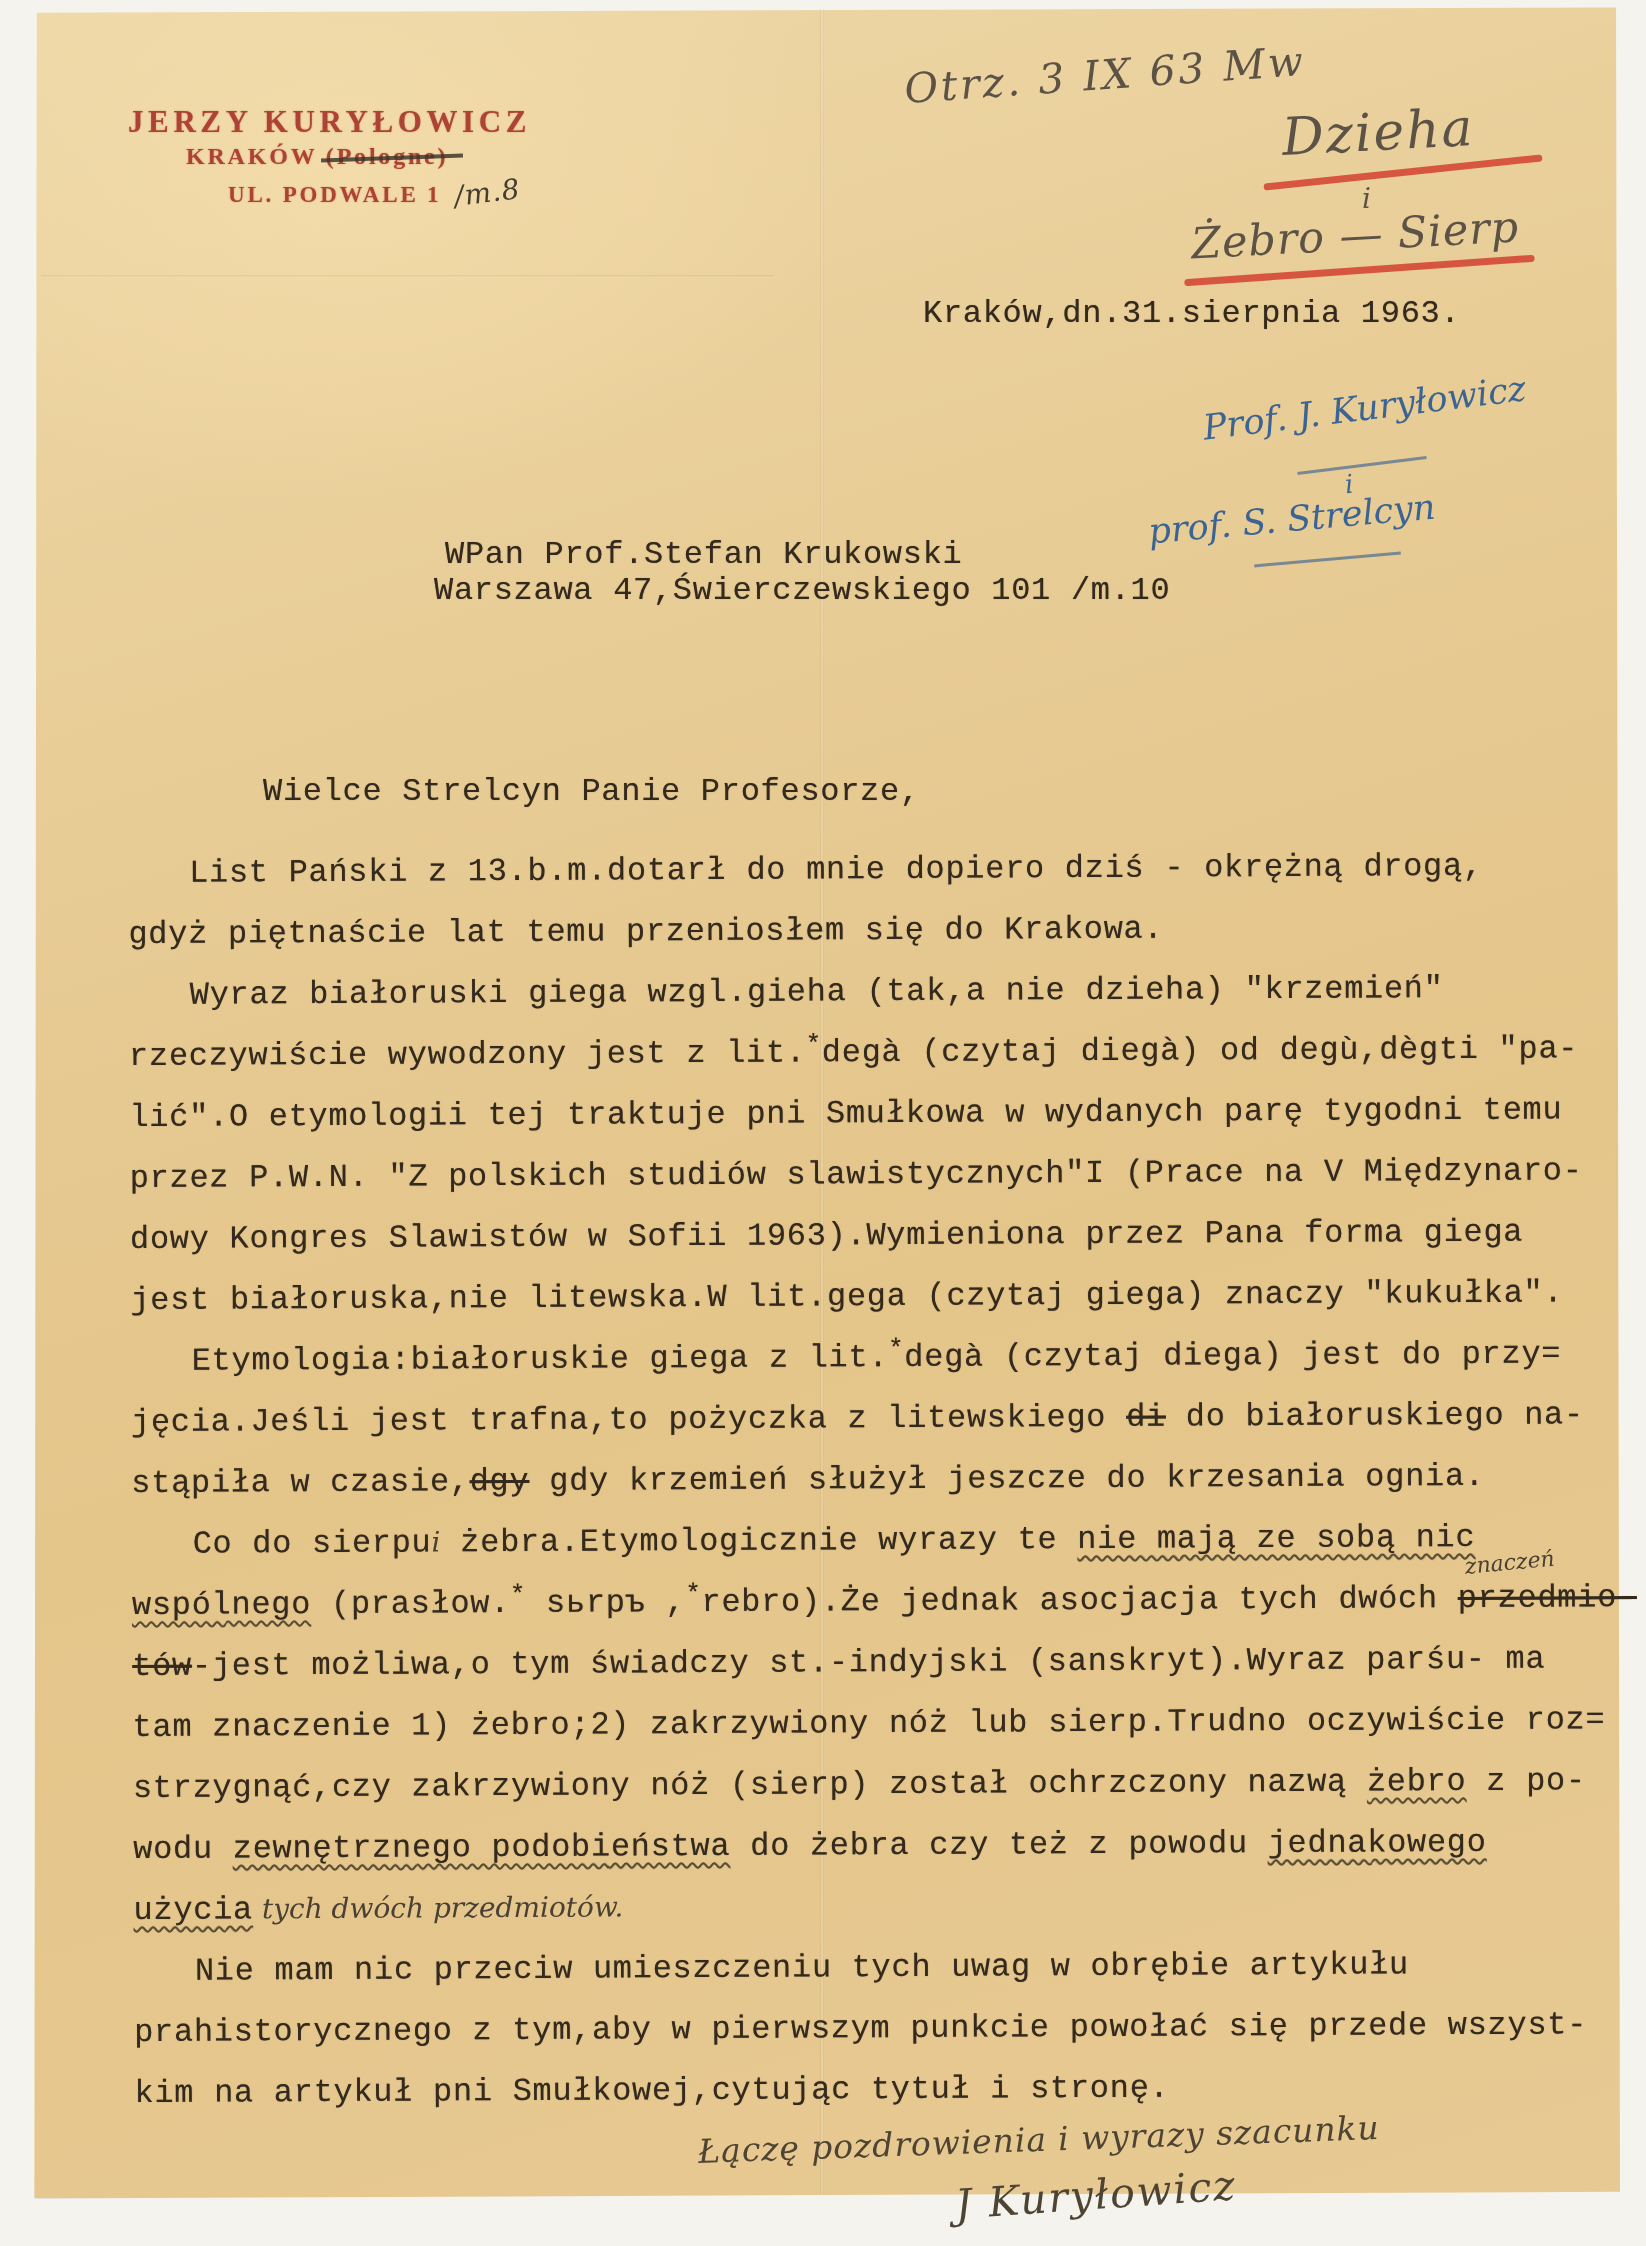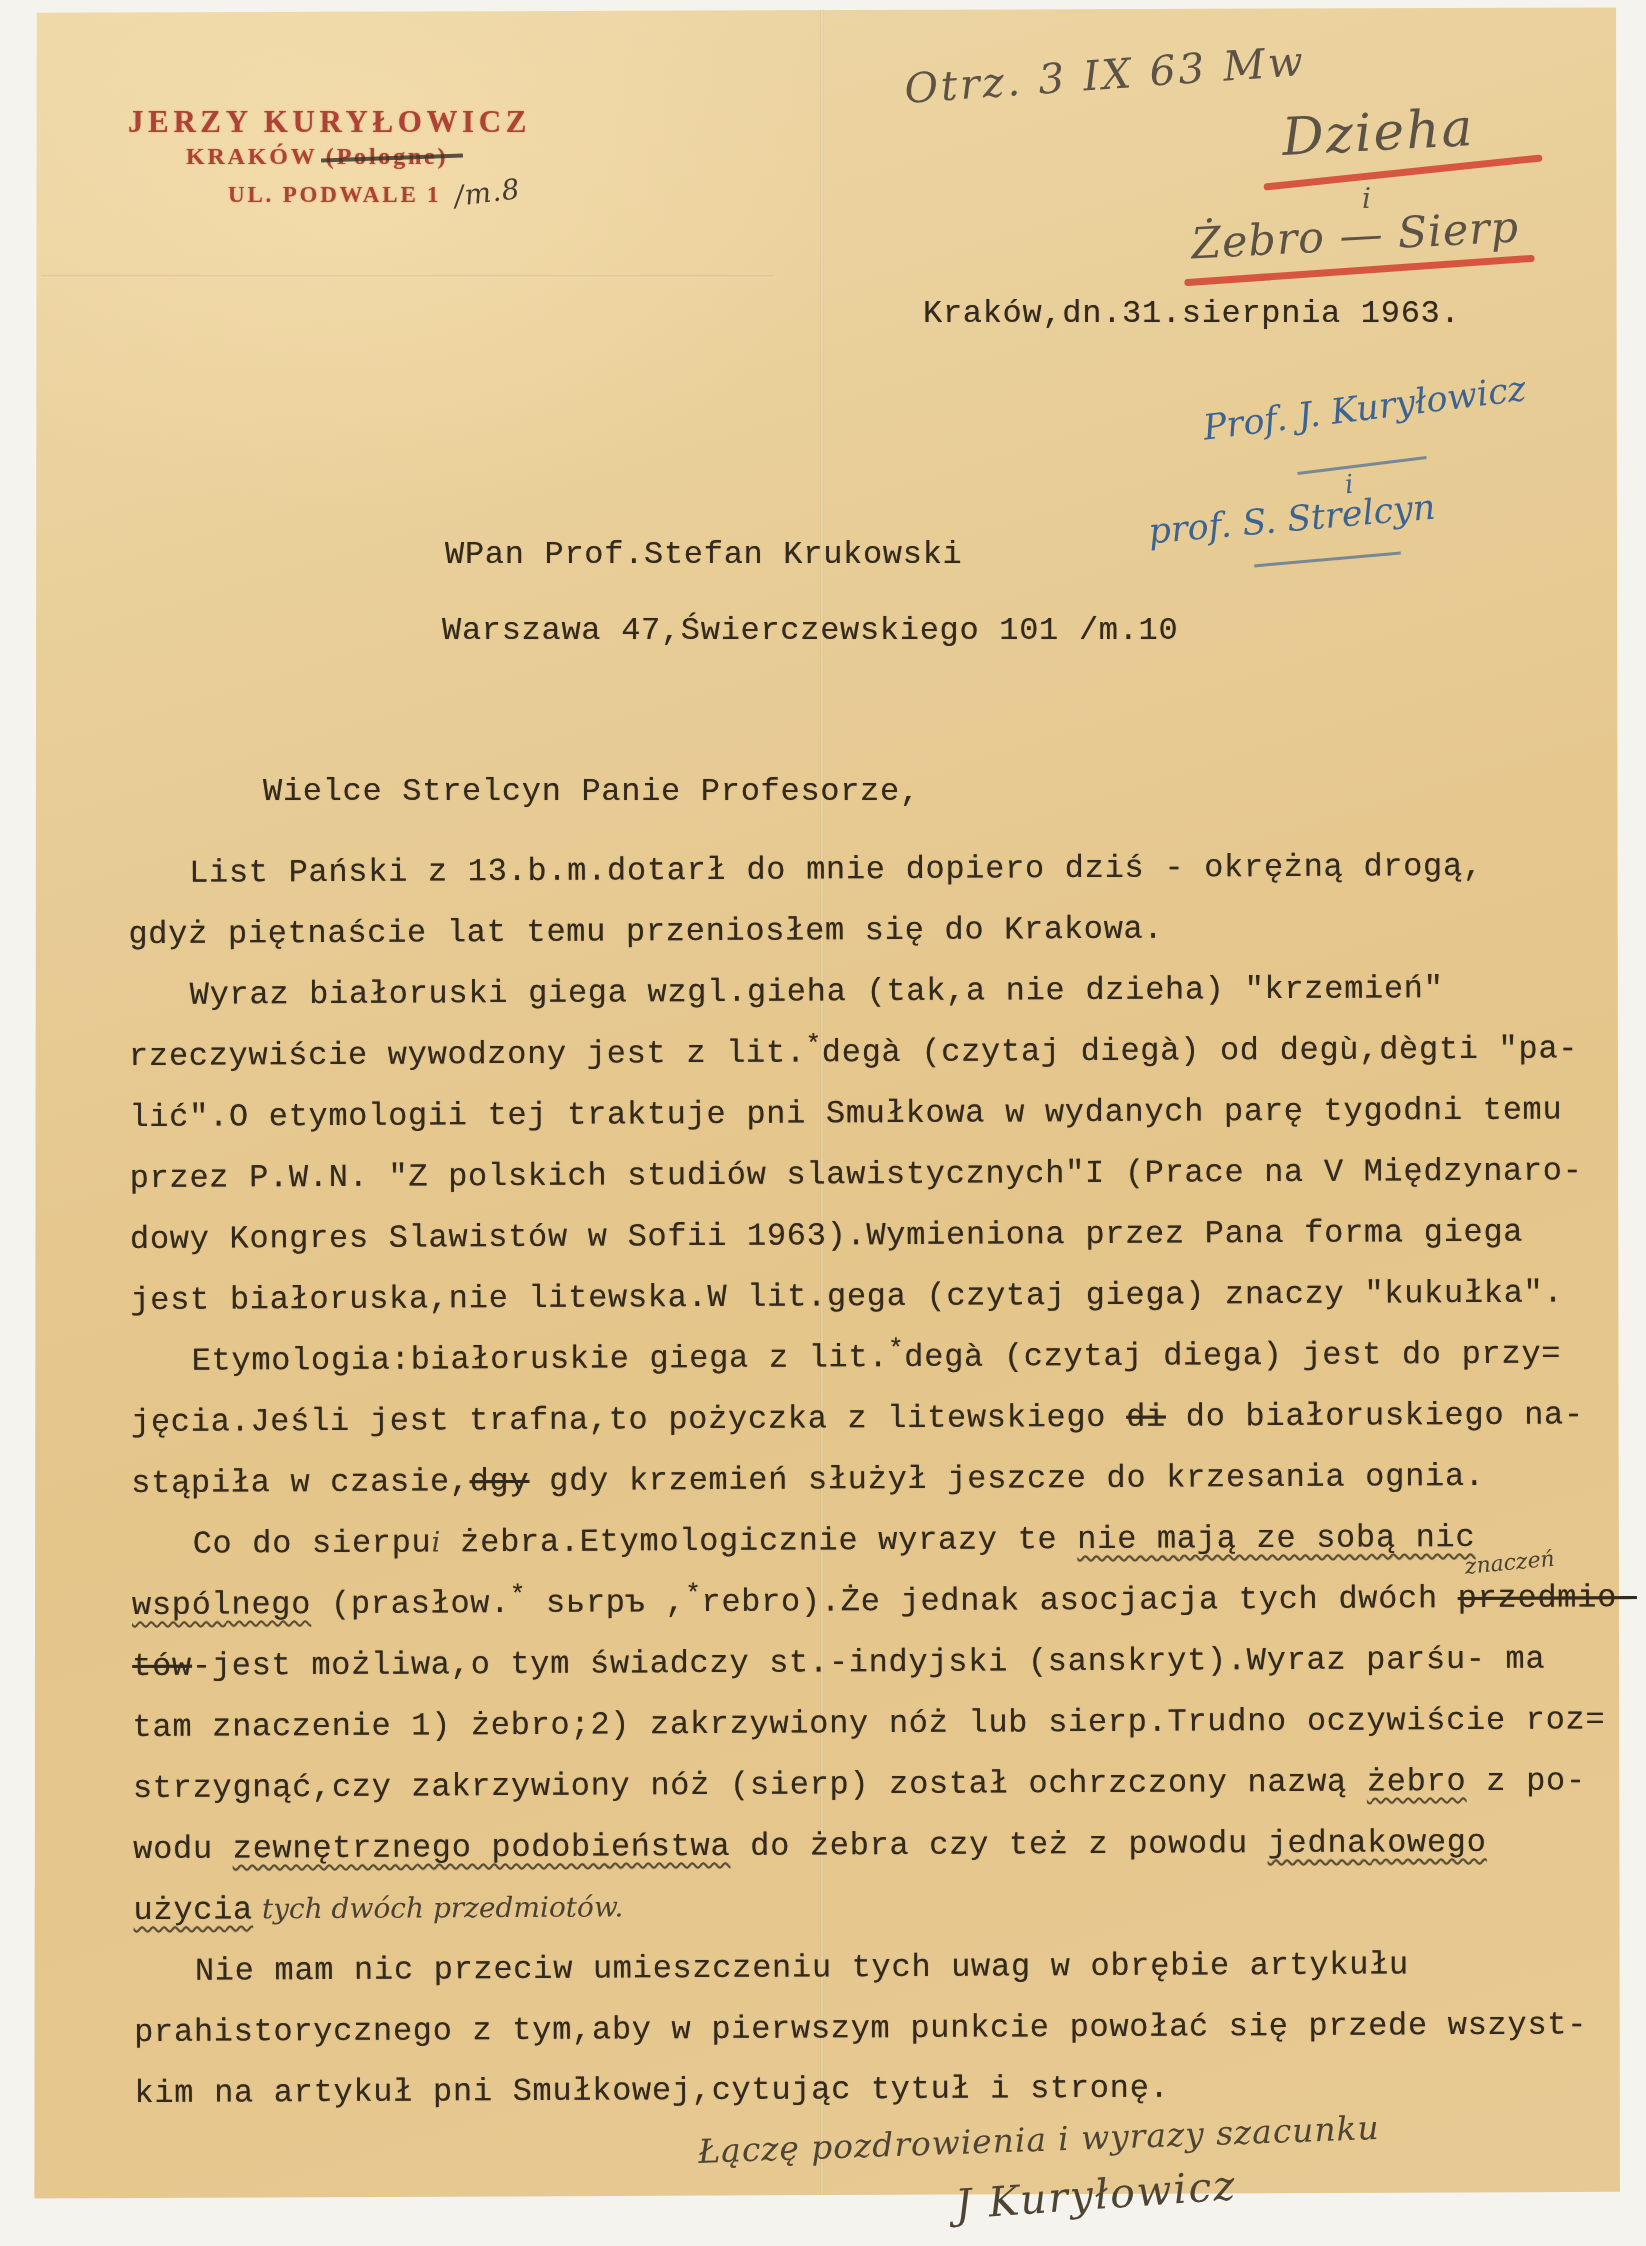--- a/index.html
+++ b/index.html
@@ -30,21 +30,21 @@
   
   .typed{
     position:absolute;
     font-family:"Liberation Mono","DejaVu Sans Mono",monospace;
     font-size:32px;letter-spacing:0.7px;color:var(--ink-type,#33291c);
     text-shadow:0 0 0.9px rgba(51,41,28,.5);
     white-space:pre;
   }
   #dateline{left:923px;top:295px;}
   #addr1{left:445px;top:536px;}
-  #addr2{left:434px;top:612px;margin-left:8px;}
+  #addr2{left:434px;top:572px;}
   #salutation{left:263px;top:773px;}
   #body{left:128px;top:855px;transform:rotate(-0.3deg);transform-origin:left top;}
   .bline{height:61px;white-space:pre;}
   .indent{padding-left:61px;}
   .ul{text-decoration-thickness:2.3px;text-underline-offset:5.6px;}
   .wavy{text-decoration:underline wavy;text-decoration-thickness:1.9px;text-underline-offset:6.5px;text-decoration-color:#5a4d33;}
   .strike{text-decoration:line-through;text-decoration-thickness:2.8px;}
   .sup{position:relative;top:-10.2px;font-size:0.8em;}
   .hand-inline{font-family:"DejaVu Serif",serif;font-style:italic;font-size:28px;letter-spacing:0;color:#4a4134;text-shadow:none;}
   .rel{position:relative;}

